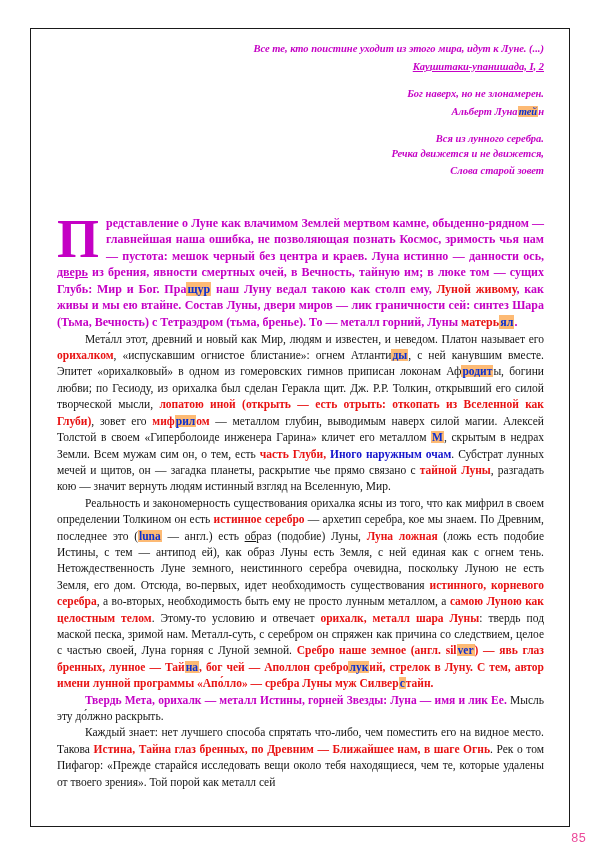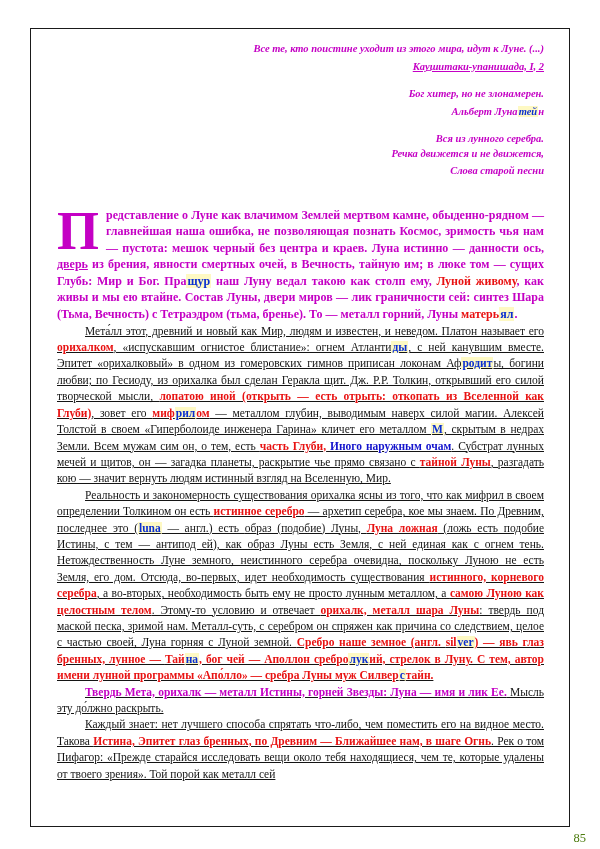--- a/index.html
+++ b/index.html
@@ -8,65 +8,65 @@
     font-family:"Liberation Serif", serif;color:#111;overflow:hidden;
   }
   .page-border{
     position:absolute;left:30px;top:28px;width:540px;height:799px;
     border:1px solid #1a1a1a;box-sizing:border-box;
   }
   .content{
     position:absolute;left:57px;top:42px;width:487px;
   }
   
-  .epigraphs{text-align:right;margin-bottom:28px;}
+  .epigraphs{text-align:right;margin-bottom:36px;}
   .epigraph{margin-bottom:13px;color:#c400c4;font-weight:bold;font-style:italic;
     font-size:10.5px;line-height:14.5px;}
   .epi-attr{margin-top:3px;}
   
   .para{font-size:11.5px;line-height:16.4px;text-align:justify;color:#141414;}
-  .para.indent{text-indent:28px;text-decoration:underline;}
+  .para.indent{text-indent:28px;}
   .para.lead{color:#c400c4;font-weight:bold;font-size:12px;line-height:16.6px;}
   .dropcap{
     float:left;font-size:54px;line-height:42px;font-weight:bold;color:#c400c4;
     padding:3px 7px 0 0;
   }
   
   .s-r{color:#e81212;font-weight:bold;margin-top:16px;}
   .s-m{color:#c400c4;font-weight:bold;}
   .s-b{color:#1313cc;font-weight:bold;}
-  .s-hl{color:#0b2fd0;background:#fef9c3;font-weight:bold;padding:0 1px;}
+  .s-hl{color:#0b2fd0;background:#fdba74;font-weight:bold;padding:0 1px;}
   .s-u{text-decoration:underline;text-align:right;}
   .page-number{
-    position:absolute;right:14px;bottom:3px;font-size:12.5px;color:#4d7c0f;
+    position:absolute;right:14px;bottom:3px;font-size:12.5px;color:#ec4899;font-family:Liberation Mono, monospace;
   }
 </style>
 </head>
 <body>
 
 <div class="page-border"></div>
 
 <div class="content">
   <div class="epigraphs">
       <div class="epigraph">
         <div class="epi-line"><span>Все те, кто поистине уходит из этого мира, идут к Луне. (...)</span></div>
         <div class="epi-attr"><span class="s-u">Кау̲шитаки-упанишада, I, 2</span></div>
       </div>
       <div class="epigraph">
-        <div class="epi-line"><span>Бог хитер, но не злонамерен.</span></div>
+        <div class="epi-line"><span>Бог наверх, но не злонамерен.</span></div>
         <div class="epi-attr"><span>Альберт Луна</span><span class="s-hl">тей</span><span>н</span></div>
       </div>
       <div class="epigraph">
         <div class="epi-line"><span>Вся из лунного серебра.</span></div>
         <div class="epi-line"><span>Речка движется и не движется,</span></div>
-        <div class="epi-attr"><span>Слова старой песни</span></div>
+        <div class="epi-attr"><span>Слова старой зовет</span></div>
       </div>
     </div>
   <div class="body-text">
       <div class="para lead"><span class="dropcap">П</span><span>редставление о Луне как влачимом Землей мертвом камне, обыденно-рядном — главнейшая наша ошибка, не позволяющая познать Космос, зримость чья нам — пустота: мешок черный без центра и краев. Луна истинно — данности ось, </span><span class="s-u">дверь</span><span> из брения, явности смертных очей, в Вечность, тайную им; в люке том — сущих Глубь: Мир и Бог. Пра</span><span class="s-hl">щур</span><span> наш Луну ведал такою как столп ему, </span><span class="s-r">Луной живому</span><span>, как живы и мы ею втайне. Состав Луны, двери миров — лик граничности сей: синтез Шара (Тьма, Вечность) с Тетраэдром (тьма, бренье). То — металл горний, Луны </span><span class="s-r">матерь</span><span class="s-hl">ял</span><span>.</span></div>
       <div class="para indent"><span>Мета́лл этот, древний и новый как Мир, людям и известен, и неведом. Платон называет его </span><span class="s-r">орихалком</span><span>, «испускавшим огнистое блистание»: огнем Атланти</span><span class="s-hl">ды</span><span>, с ней канувшим вместе. Эпитет «орихалковый» в одном из гомеровских гимнов приписан локонам Аф</span><span class="s-hl">родит</span><span>ы, богини любви; по Гесиоду, из орихалка был сделан Геракла щит. Дж. Р.Р. Толкин, открывший его силой творческой мысли, </span><span class="s-r">лопатою иной (открыть — есть отрыть: откопать из Вселенной как Глуби)</span><span>, зовет его </span><span class="s-r">миф</span><span class="s-hl">рил</span><span class="s-r">ом</span><span> — металлом глубин, выводимым наверх силой магии. Алексей Толстой в своем «Гиперболоиде инженера Гарина» кличет его металлом </span><span class="s-hl">М</span><span>, скрытым в недрах Земли. Всем мужам сим он, о тем, есть </span><span class="s-r">часть Глуби,</span><span> </span><span class="s-b">Иного наружным очам</span><span>. Субстрат лунных мечей и щитов, он — загадка планеты, раскрытие чье прямо связано с </span><span class="s-r">тайной Луны</span><span>, разгадать кою — значит вернуть людям истинный взгляд на Вселенную, Мир.</span></div>
       <div class="para indent"><span>Реальность и закономерность существования орихалка ясны из того, что как мифрил в своем определении Толкином он есть </span><span class="s-r">истинное серебро</span><span> — архетип серебра, кое мы знаем. По Древним, последнее это (</span><span class="s-hl">luna</span><span> — англ.) есть </span><span class="s-u">об</span><span>раз (подобие) Луны, </span><span class="s-r">Луна ложная</span><span> (ложь есть подобие Истины, с тем — антипод ей), как образ Луны есть Земля, с ней единая как с огнем тень. Нетождественность Луне земного, неистинного серебра очевидна, поскольку Луною не есть Земля, его дом. Отсюда, во-первых, идет необходимость существования </span><span class="s-r">истинного, корневого серебра</span><span>, а во-вторых, необходимость быть ему не просто лунным металлом, а </span><span class="s-r">самою Луною как целостным телом</span><span>. Этому-то условию и отвечает </span><span class="s-r">орихалк, металл шара Луны</span><span>: твердь под маской песка, зримой нам. Металл-суть, с серебром он спряжен как причина со следствием, целое с частью своей, Луна горняя с Луной земной. </span><span class="s-r">Сребро наше земное (англ. </span><span class="s-r">sil</span><span class="s-hl">ver</span><span class="s-r">) — явь глаз бренных, лунное — </span><span class="s-r">Тай</span><span class="s-hl">на</span><span class="s-r">, бог чей — Аполлон сребро</span><span class="s-hl">лук</span><span class="s-r">ий, стрелок в Луну. С тем, автор имени лунной программы «Апо́лло» — сребра Луны муж Силвер</span><span class="s-hl">с</span><span class="s-r">тайн.</span></div>
       <div class="para indent"><span class="s-m">Твердь Мета, орихалк — металл Истины, горней Звезды: Луна — имя и лик Ее.</span><span> Мысль эту до́лжно раскрыть.</span></div>
-      <div class="para indent"><span>Каждый знает: нет лучшего способа спрятать что-либо, чем поместить его на видное место. Такова </span><span class="s-r">Истина, Эпитет глаз бренных, по Древним — Ближайшее нам, в шаге Огнь</span><span>. Рек о том Пифагор: «Прежде старайся исследовать вещи около тебя находящиеся, чем те, которые удалены от твоего зрения». Той порой как металл сей</span></div>
+      <div class="para indent"><span>Каждый знает: нет лучшего способа спрятать что-либо, чем поместить его на видное место. Такова </span><span class="s-r">Истина, Тайна глаз бренных, по Древним — Ближайшее нам, в шаге Огнь</span><span>. Рек о том Пифагор: «Прежде старайся исследовать вещи около тебя находящиеся, чем те, которые удалены от твоего зрения». Той порой как металл сей</span></div>
     </div>
 </div>
 
 <div class="page-number">85</div>
 
 </body></html>

